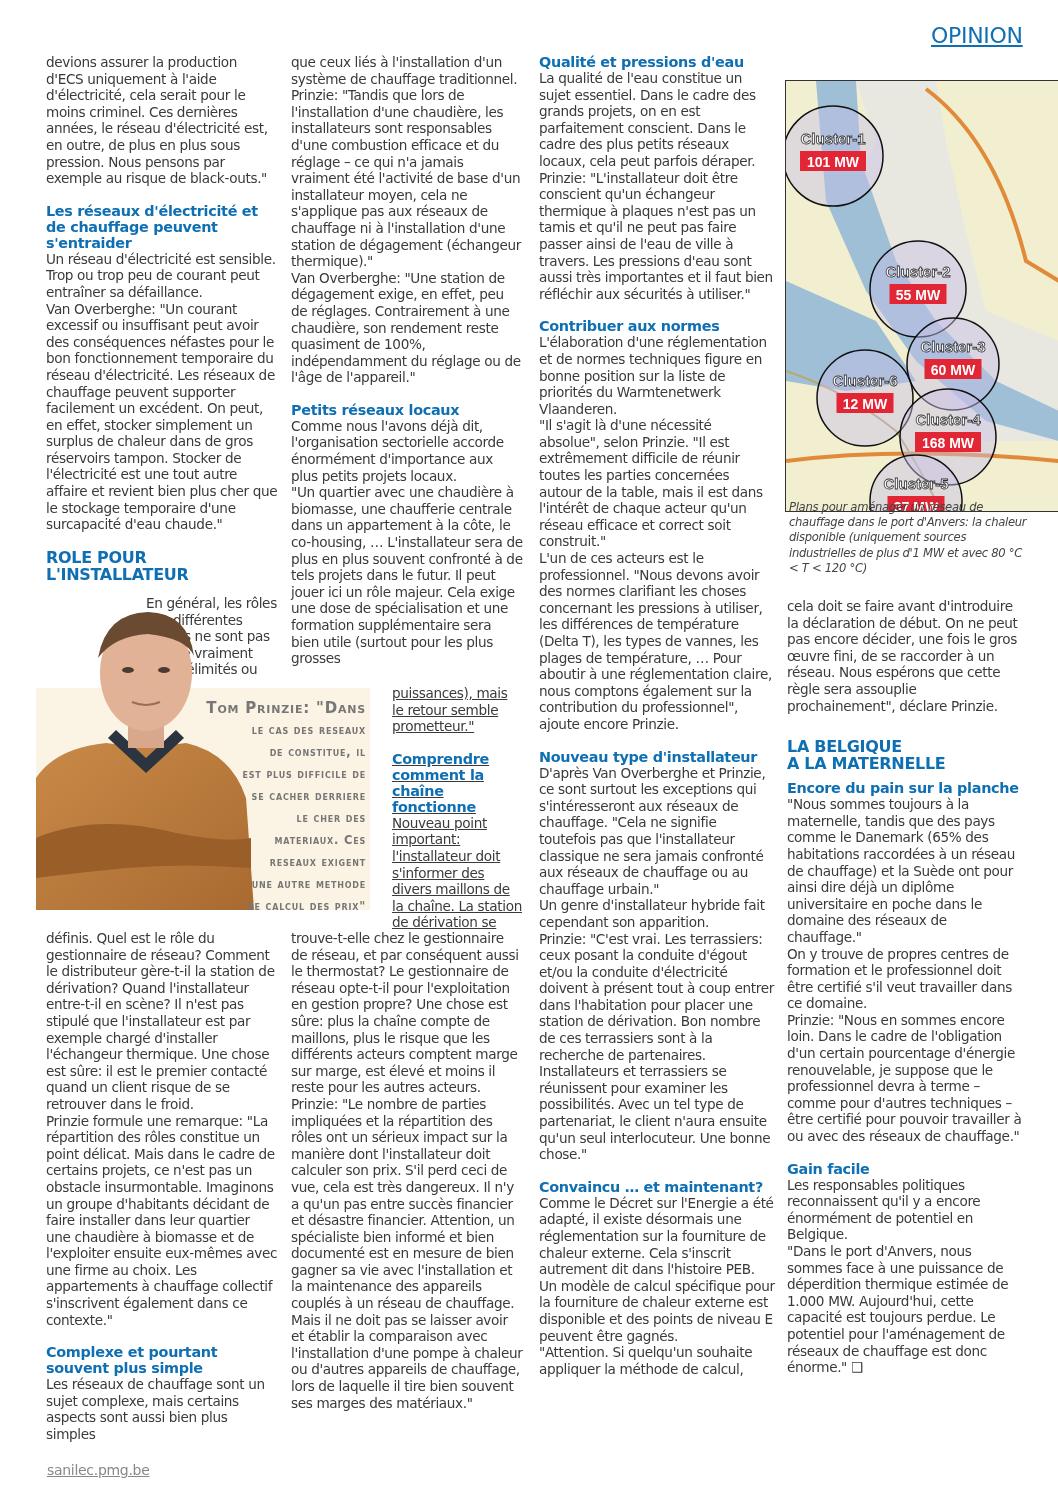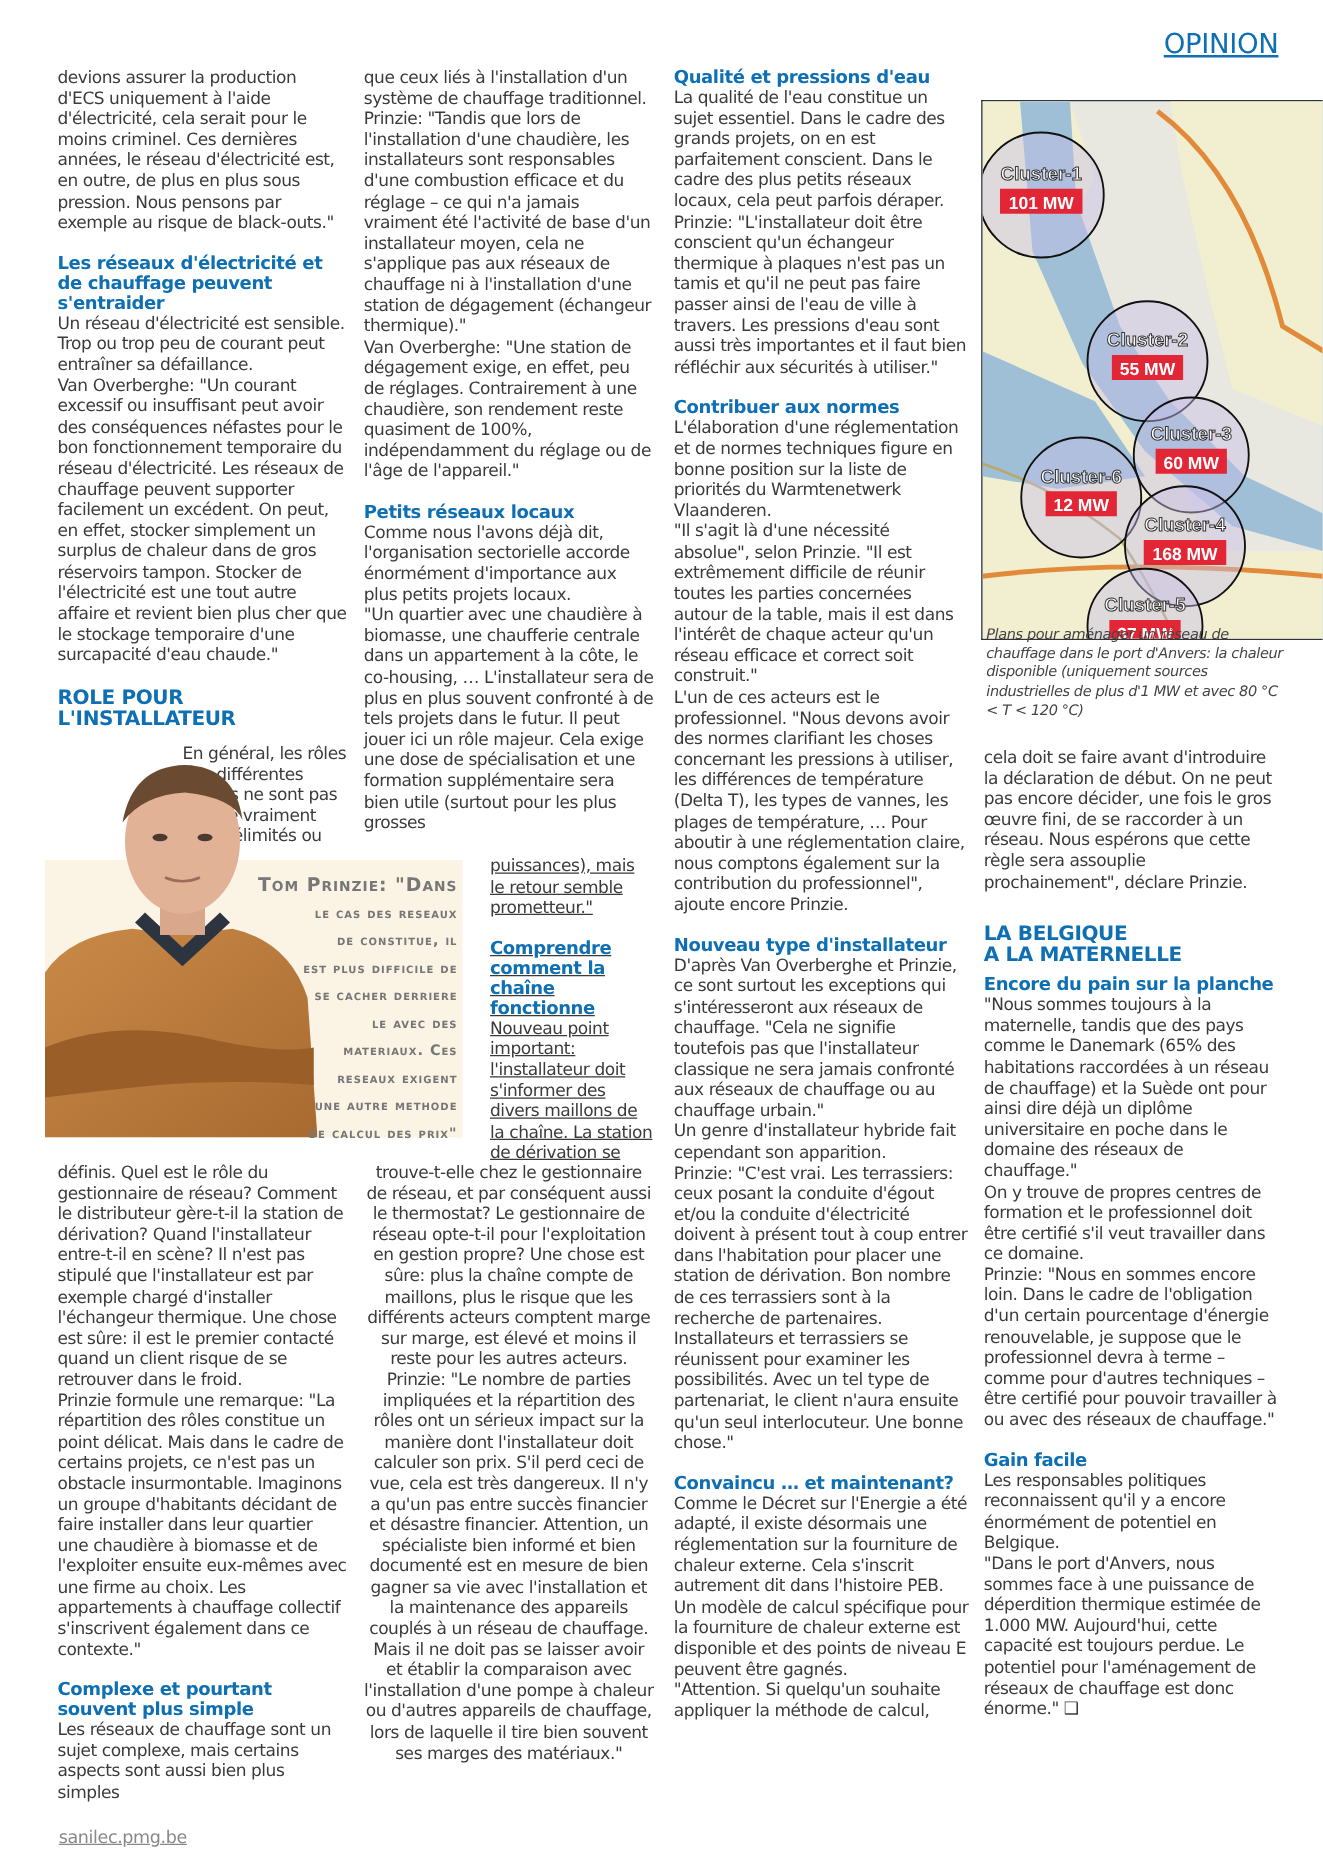--- a/index.html
+++ b/index.html
@@ -62,21 +62,21 @@
   <path d="M96 104 Q110 110 124 104" stroke="#a06a5a" stroke-width="2" fill="none"></path>
   <path d="M0 240 Q60 215 140 235 Q190 245 215 240 L215 270 Q150 265 90 270 Q40 275 0 280 Z" fill="#9a5e28"></path>
 </svg>
 
 <div class="pull">
   <div style="font-size:15px">Tom Prinzie: "Dans</div>
   <div>le cas des reseaux</div>
   <div>de constitue, il</div>
   <div>est plus difficile de</div>
   <div>se cacher derriere</div>
-  <div>le avec des</div>
+  <div>le cher des</div>
   <div>materiaux. Ces</div>
   <div>reseaux exigent</div>
   <div>une autre methode</div>
   <div>de calcul des prix"</div>
 </div>
 
 <div class="col" style="left:46px;top:930px;width:232px;">
   <p>définis. Quel est le rôle du gestionnaire de réseau? Comment le distributeur gère-t-il la station de dérivation? Quand l'installateur entre-t-il en scène? Il n'est pas stipulé que l'installateur est par exemple chargé d'installer l'échangeur thermique. Une chose est sûre: il est le premier contacté quand un client risque de se retrouver dans le froid.</p>
   <p>Prinzie formule une remarque: "La répartition des rôles constitue un point délicat. Mais dans le cadre de certains projets, ce n'est pas un obstacle insurmontable. Imaginons un groupe d'habitants décidant de faire installer dans leur quartier une chaudière à biomasse et de l'exploiter ensuite eux-mêmes avec une firme au choix. Les appartements à chauffage collectif s'inscrivent également dans ce contexte."</p>
   <div class="gap"></div>
@@ -94,21 +94,21 @@
   <p>"Un quartier avec une chaudière à biomasse, une chaufferie centrale dans un appartement à la côte, le co-housing, … L'installateur sera de plus en plus souvent confronté à de tels projets dans le futur. Il peut jouer ici un rôle majeur. Cela exige une dose de spécialisation et une formation supplémentaire sera bien utile (surtout pour les plus grosses</p>
 </div>
 
 <div class="col" style="left:392px;top:685px;width:130px;text-decoration:underline;">
   <p>puissances), mais le retour semble prometteur."</p>
   <div style="height:16px"></div>
   <p class="h">Comprendre comment la chaîne fonctionne</p>
   <p>Nouveau point important: l'installateur doit s'informer des divers maillons de la chaîne. La station de dérivation se</p>
 </div>
 
-<div class="col" style="left:291px;top:930px;width:232px;text-align:center;">
+<div class="col" style="left:291px;top:930px;width:232px;">
   <p>trouve-t-elle chez le gestionnaire de réseau, et par conséquent aussi le thermostat? Le gestionnaire de réseau opte-t-il pour l'exploitation en gestion propre? Une chose est sûre: plus la chaîne compte de maillons, plus le risque que les différents acteurs comptent marge sur marge, est élevé et moins il reste pour les autres acteurs.</p>
   <p>Prinzie: "Le nombre de parties impliquées et la répartition des rôles ont un sérieux impact sur la manière dont l'installateur doit calculer son prix. S'il perd ceci de vue, cela est très dangereux. Il n'y a qu'un pas entre succès financier et désastre financier. Attention, un spécialiste bien informé et bien documenté est en mesure de bien gagner sa vie avec l'installation et la maintenance des appareils couplés à un réseau de chauffage. Mais il ne doit pas se laisser avoir et établir la comparaison avec l'installation d'une pompe à chaleur ou d'autres appareils de chauffage, lors de laquelle il tire bien souvent ses marges des matériaux."</p>
 </div>
 
 <div id="c3" class="col">
   <p class="h">Qualité et pressions d'eau</p>
   <p>La qualité de l'eau constitue un sujet essentiel. Dans le cadre des grands projets, on en est parfaitement conscient. Dans le cadre des plus petits réseaux locaux, cela peut parfois déraper.</p>
   <p>Prinzie: "L'installateur doit être conscient qu'un échangeur thermique à plaques n'est pas un tamis et qu'il ne peut pas faire passer ainsi de l'eau de ville à travers. Les pressions d'eau sont aussi très importantes et il faut bien réfléchir aux sécurités à utiliser."</p>
   <div class="gap"></div>
   <p class="h">Contribuer aux normes</p>

